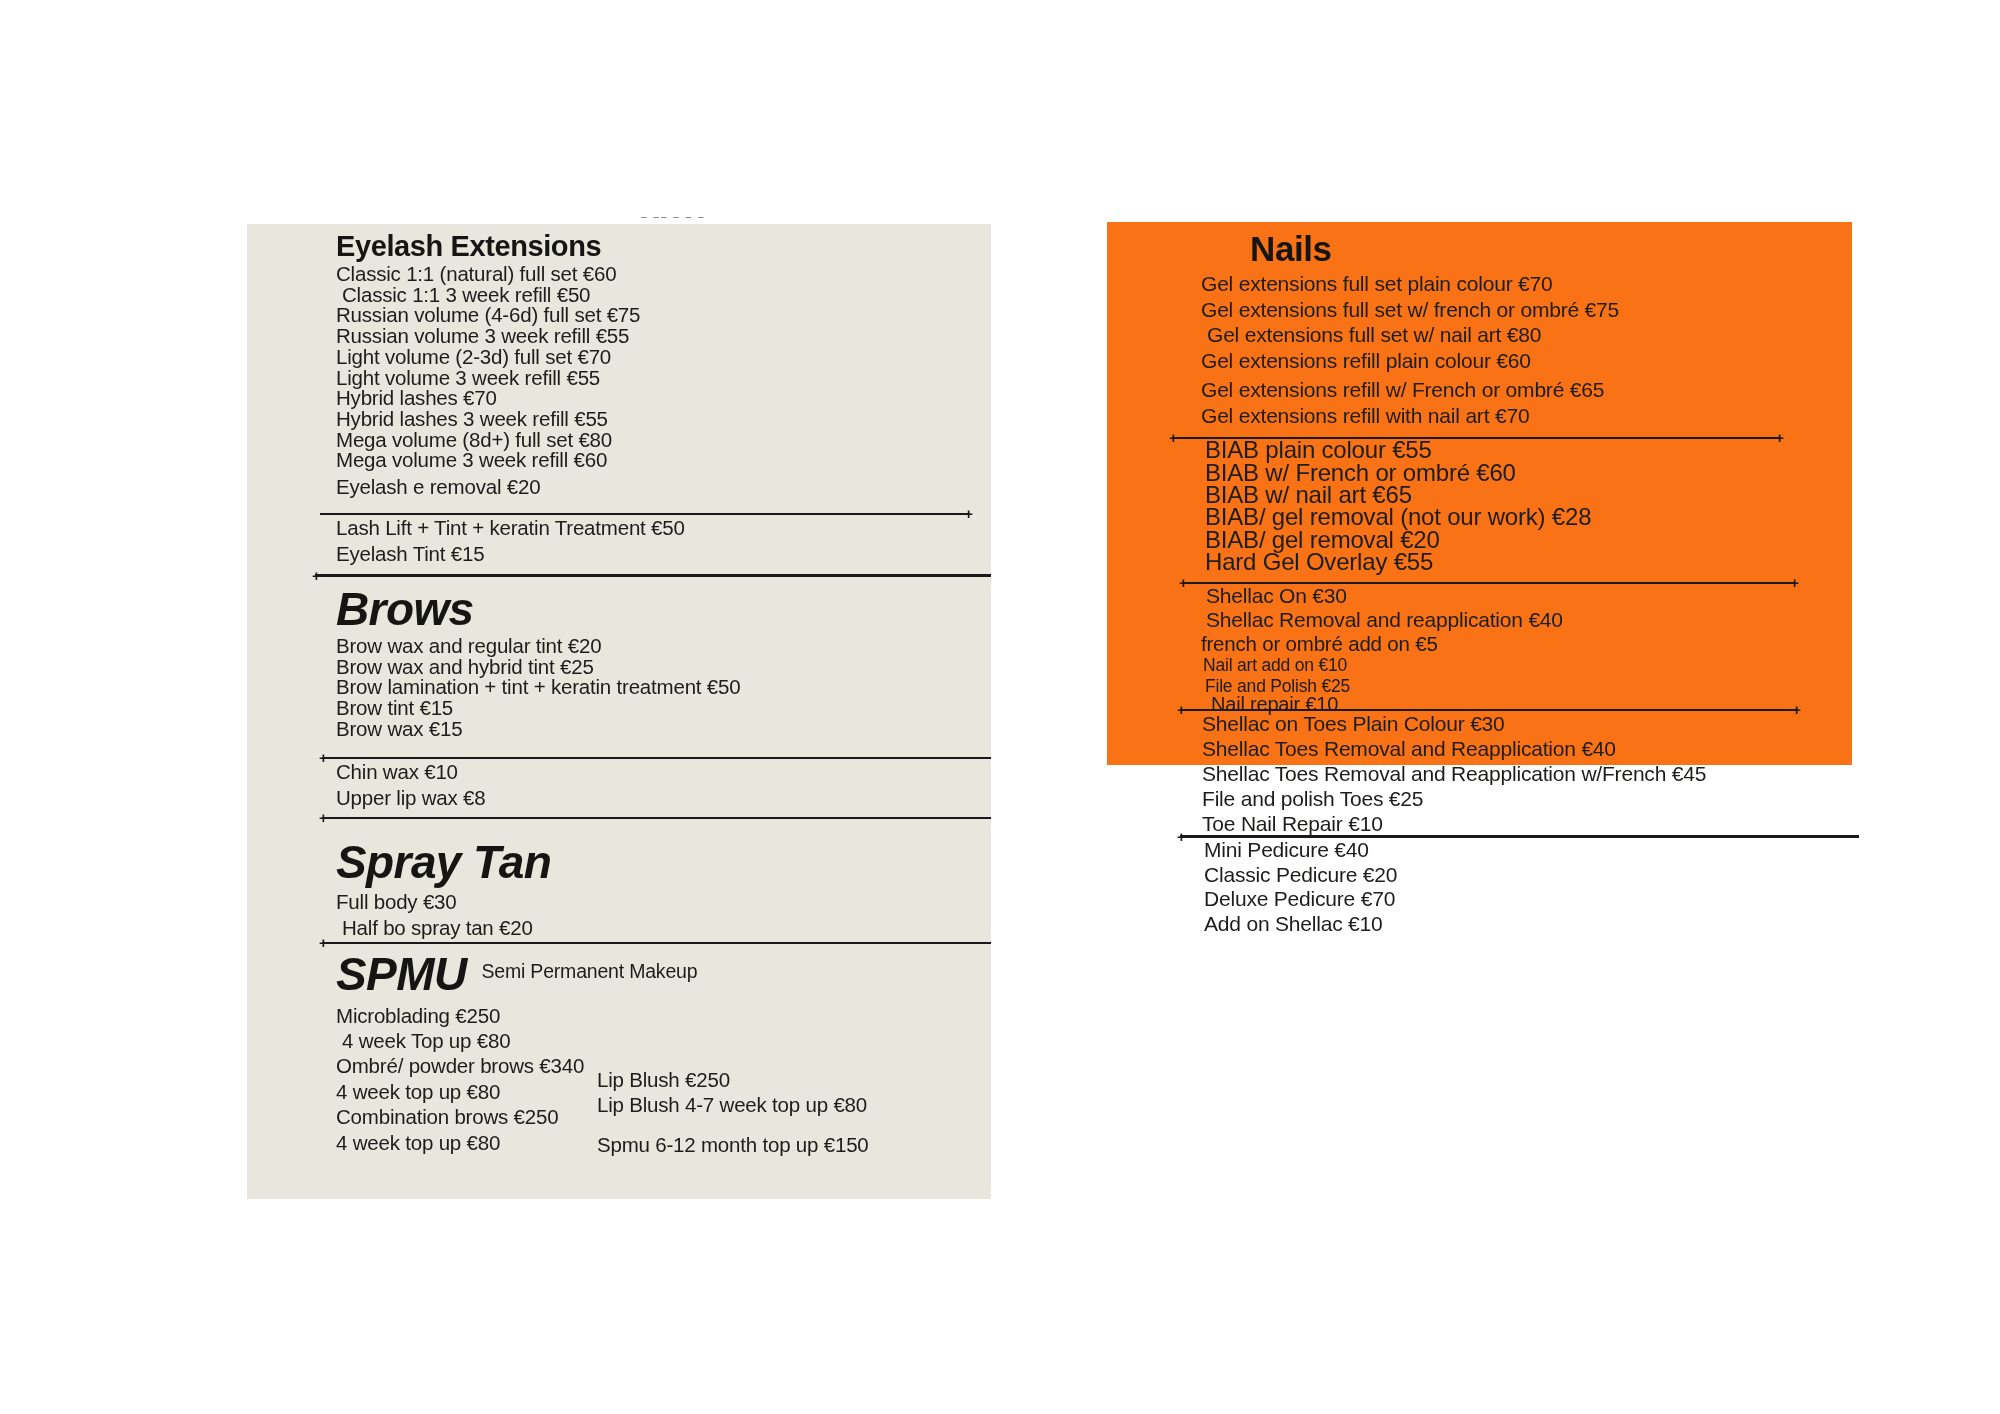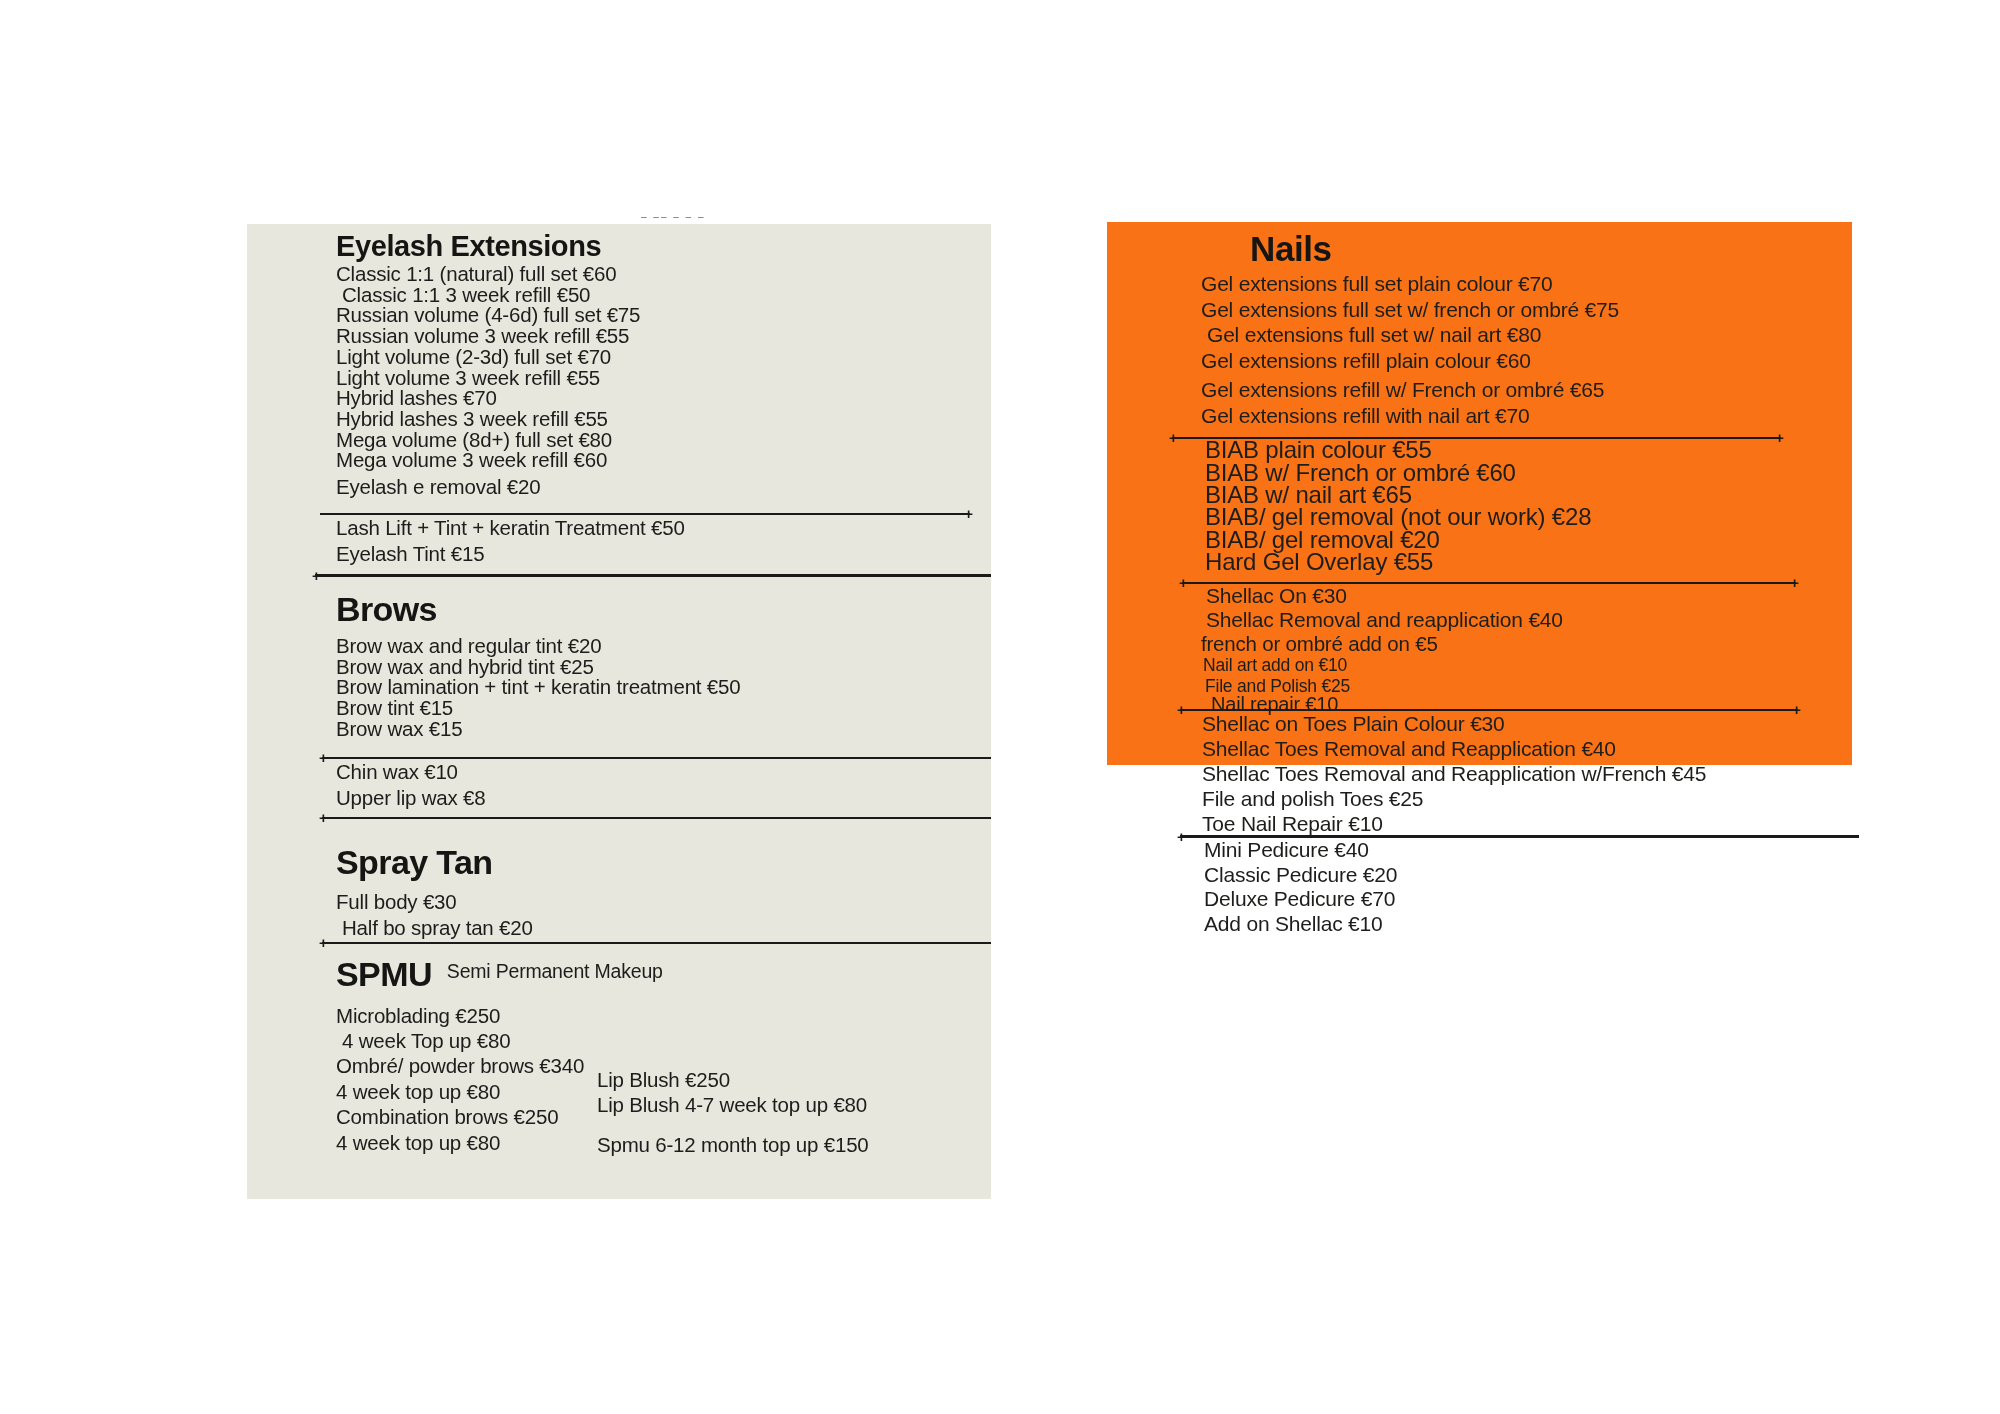--- a/index.html
+++ b/index.html
@@ -11,21 +11,21 @@
   .panel-left  { left:247px;  top:224px; width:744px; height:975px; background:#e7e7dd; padding:4px 0 0 89px; box-sizing:border-box; }
   .panel-right { left:1063px; top:222px; width:745px; height:543px; background:#f97316; padding:5px 0 0 94px; box-sizing:border-box;margin-left:44px; }
 
   .frag {
     position:absolute; left:641px; top:212px; width:86px; height:10px;
     overflow:hidden; color:#6b6b66; font-size:10px; letter-spacing:2px; line-height:10px;
   }
 
   h1,h2,h3 { margin:0; font-weight:bold; color:#151513; }
   .h-eyelash { font-size:29px; line-height:36px; letter-spacing:-0.4px; }
-  .h-big     { font-size:34px; line-height:54px; letter-spacing:-0.6px; }
+  .h-big     { font-size:46px; line-height:54px; letter-spacing:-0.6px;font-style:italic; }
   .h-nails   { font-size:35px; line-height:44px; letter-spacing:-0.4px; margin-left:49px; }
 
   ul.items { list-style:none; margin:0; padding:0; }
   ul.items li { white-space:nowrap; letter-spacing:-0.2px; }
 
   .lash-list li   { font-size:20.5px; line-height:20.7px; }
   .solo-item      { font-size:20.5px; line-height:21px; letter-spacing:-0.2px; margin-top:5px; }
   .pair-list li   { font-size:20.5px; line-height:26px; }
   .brows-list li  { font-size:20.5px; line-height:20.7px; }
   .spmu-cols      { position:relative; margin-top:2px; }

